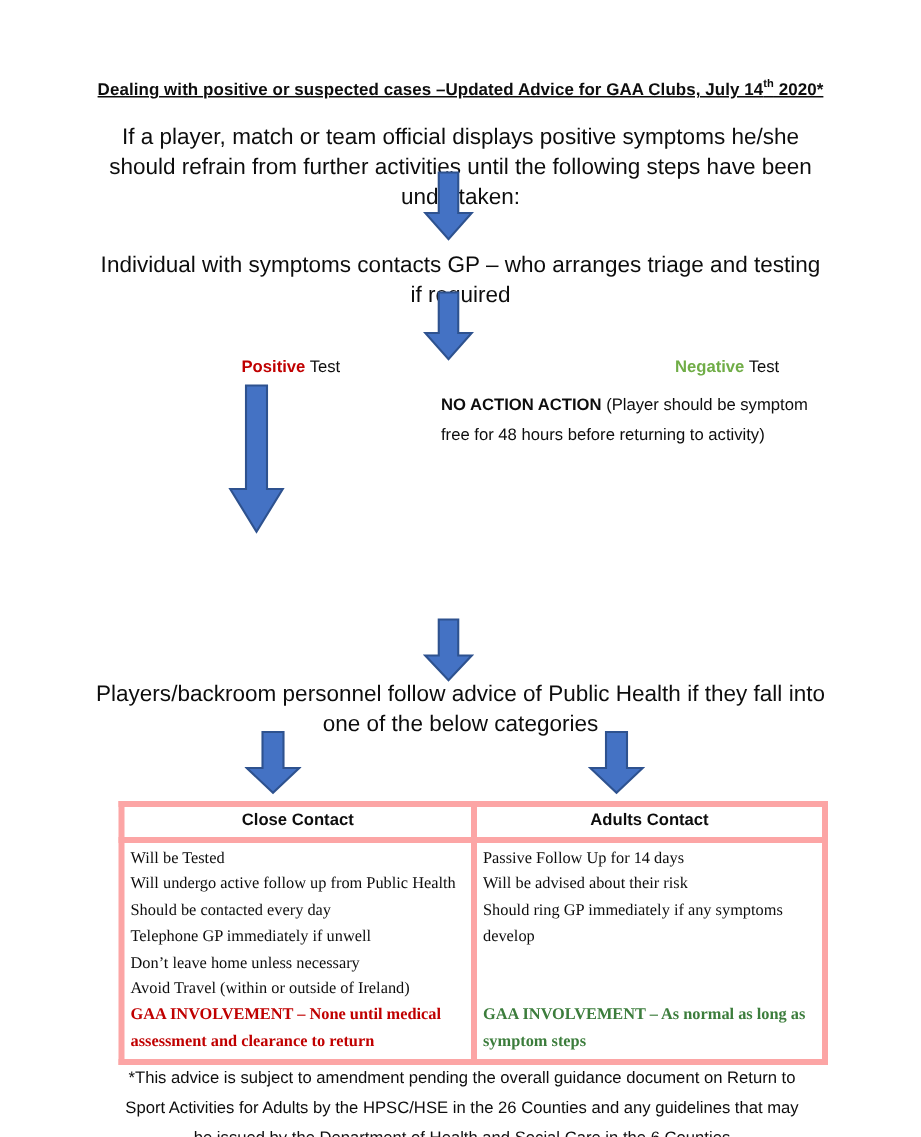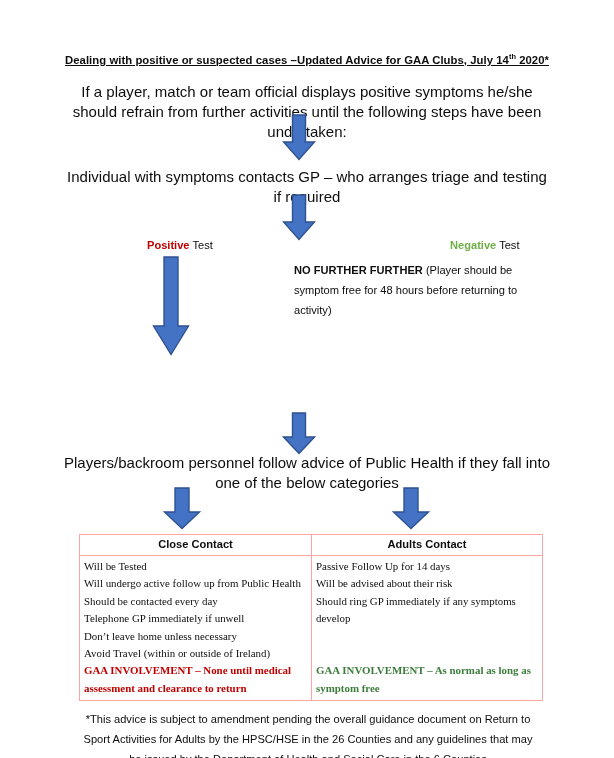--- a/index.html
+++ b/index.html
@@ -59,21 +59,21 @@
     line-height: 20px;
   }
 
   
   .lbl {
     position: absolute;
     font-size: 11.1px;
     line-height: 17px;
   }
   .lbl .hl { font-weight: bold; }
-  .lbl-positive { left: 147px; top: 237px; }
+  .lbl-positive { left: 161px; top: 237px; }
   .lbl-positive .hl { color: #C00000; }
   .lbl-negative { left: 411px; top: 237px; }
   .lbl-negative .hl { color: #70AD47; margin-left: 39px; }
 
   .nfa {
     position: absolute;
     left: 294px;
     top: 260px;
     width: 246px;
     font-size: 11.1px;
@@ -92,21 +92,21 @@
   .tbl {
     position: absolute;
     left: 79px;
     top: 534px;
     width: 461px;
     border-collapse: collapse;
     table-layout: fixed;
     font-size: 10.9px;
   }
   .tbl td, .tbl th {
-    border: 1px solid #fca5a5;
+    border: 4px solid #fca5a5;
     padding: 0;
     vertical-align: top;
   }
   .tbl th {
     text-align: center;
     font-weight: bold;
     font-size: 11.1px;
     padding: 2px 0 3px 0;
     line-height: 15px;
   }
@@ -142,21 +142,21 @@
   <div class="arrow" style="left:282px; top:194px;">
     <svg width="34" height="47" viewBox="0 0 34 47" aria-hidden="true">
       <polygon points="10.5,1 23.5,1 23.5,28 32.5,28 17,45.5 1.5,28 10.5,28" fill="#4472C4" stroke="#2E528F" stroke-width="1.4" stroke-linejoin="miter"></polygon>
     </svg>
   </div>
 
   <div class="lbl lbl-positive"><span class="hl">Positive</span><span> Test</span></div>
 
   <div class="lbl lbl-negative"><span class="hl">Negative</span><span> Test</span></div>
 
-  <div class="nfa"><b>NO FURTHER FURTHER</b><span> (Player should be symptom free for 48 hours before returning to activity)</span></div>
+  <div class="nfa"><b>NO ACTION ACTION</b><span> (Player should be symptom free for 48 hours before returning to activity)</span></div>
 
   <div class="arrow" style="left:152px; top:256px;">
     <svg width="38" height="100" viewBox="0 0 38 100" aria-hidden="true">
       <polygon points="12,1 26,1 26,70 36.5,70 19,98.5 1.5,70 12,70" fill="#4472C4" stroke="#2E528F" stroke-width="1.4" stroke-linejoin="miter"></polygon>
     </svg>
   </div>
 
 
   <div class="arrow" style="left:282px; top:412px;">
     <svg width="34" height="43" viewBox="0 0 34 43" aria-hidden="true">
@@ -195,21 +195,21 @@
           <div class="cell-line">Don’t leave home unless necessary</div>
           <div class="cell-line">Avoid Travel (within or outside of Ireland)</div>
           <div class="cell-line red">GAA INVOLVEMENT – None until medical assessment and clearance to return</div>
         </td>
         <td>
           <div class="cell-line">Passive Follow Up for 14 days</div>
           <div class="cell-line">Will be advised about their risk</div>
           <div class="cell-line">Should ring GP immediately if any symptoms develop</div>
           <div class="spacer-line">&nbsp;</div>
           <div class="spacer-line">&nbsp;</div>
-          <div class="cell-line green">GAA INVOLVEMENT – As normal as long as symptom free</div>
+          <div class="cell-line green">GAA INVOLVEMENT – As normal as long as symptom steps</div>
         </td>
       </tr>
     </tbody>
   </table>
 
   <div class="footnote">*This advice is subject to amendment pending the overall guidance document on Return to Sport Activities for Adults by the HPSC/HSE in the 26 Counties and any guidelines that may be issued by the Department of Health and Social Care in the 6 Counties</div>
 
 </div>
 
 </body></html>

